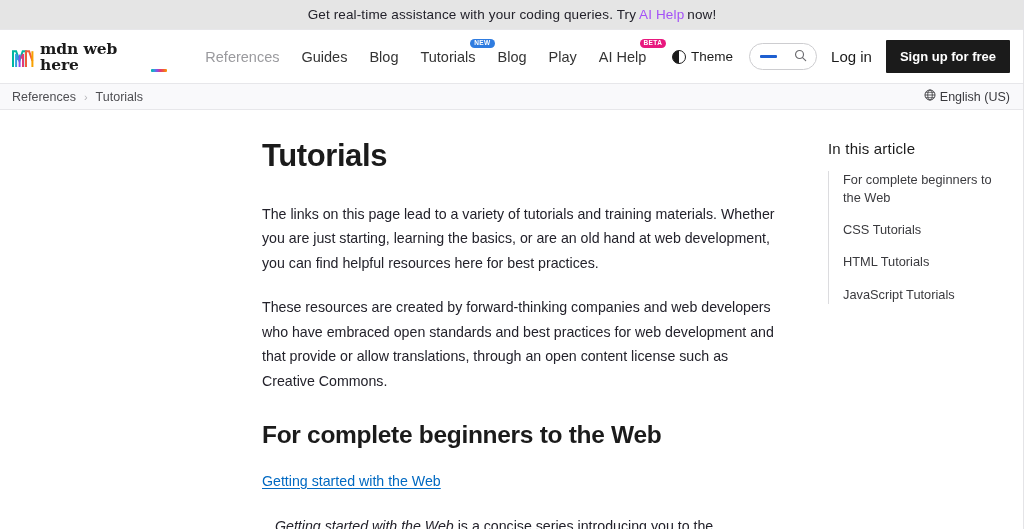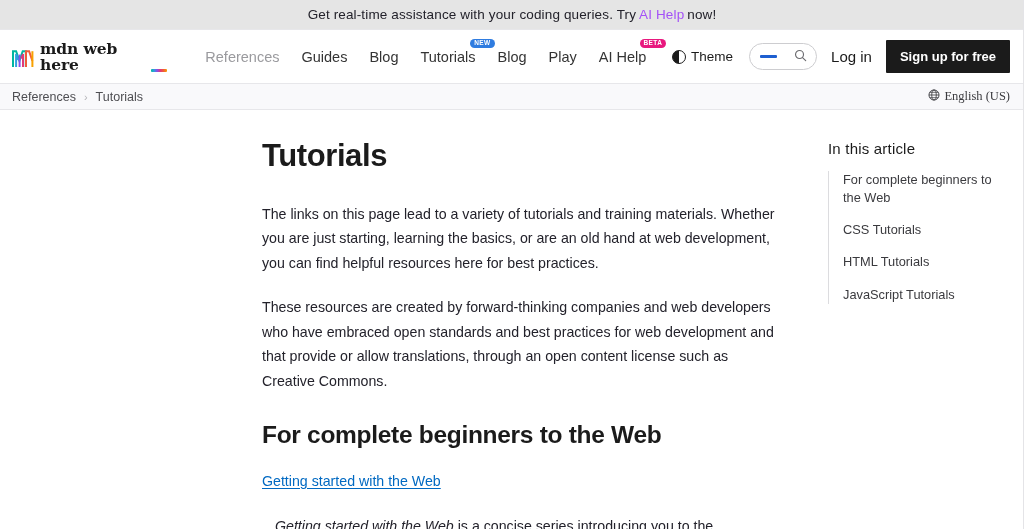--- a/index.html
+++ b/index.html
@@ -203,21 +203,21 @@
 
   .locale {
     margin-left: auto;
     display: flex;
     align-items: center;
     gap: 4px;
     font-size: 12.5px;
     color: #3a3a3e;
     background: none;
     border: none;
-    font-family: Liberation Serif, serif;
+    font-family: Liberation Sans, sans-serif;
     cursor: pointer;
   }
   .globe-icon { display: block; }
 
   
   .content-wrap {
     display: flex;
     height: calc(529px - 30px - 54px - 27px);
   }
 

